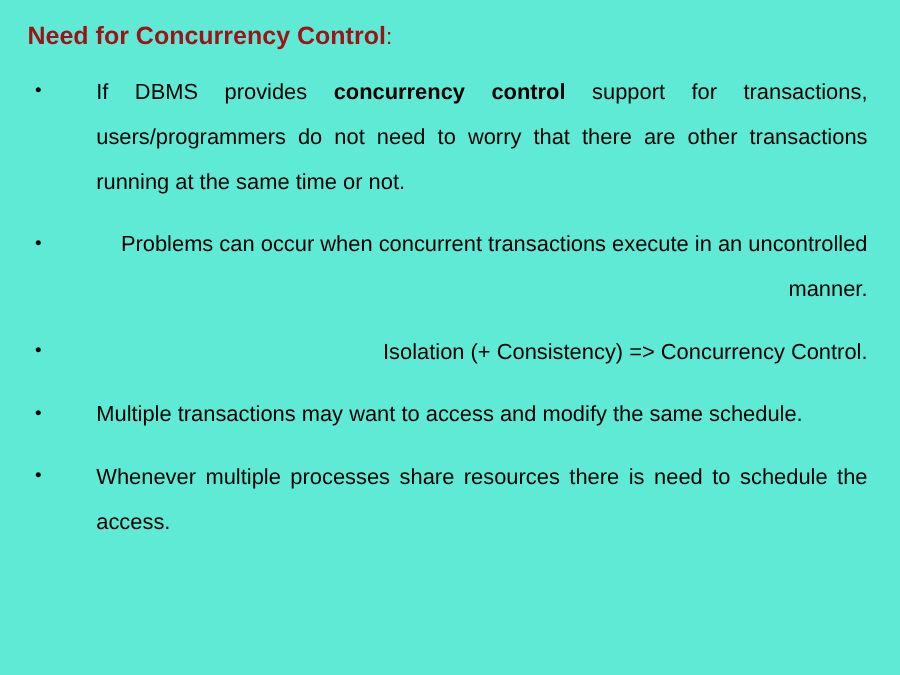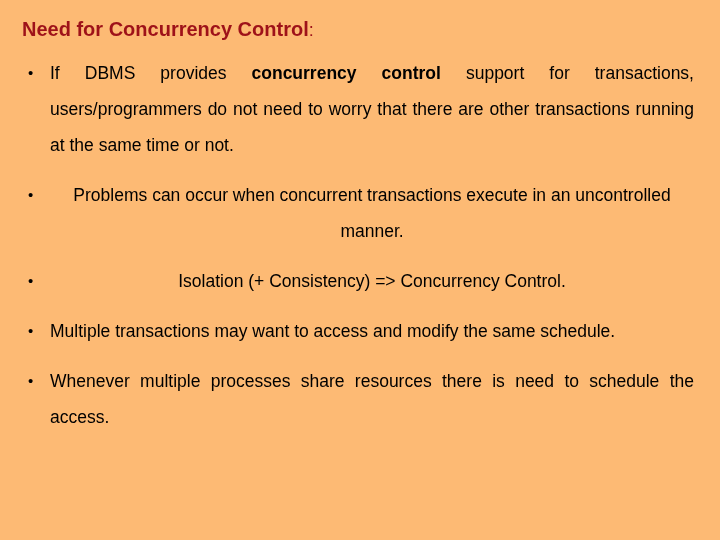--- a/index.html
+++ b/index.html
@@ -73,38 +73,39 @@
     color: #000000;
     text-align: left;
   }
 
   .bullet-text {
     display: block;
   }
   .bullet-text.justify {
     text-align: justify;
     text-align-last: left;
+    margin-left: 27px;
   }
   .bullet-text.left {
-    text-align: center;
+    text-align: right;
   }
   .bullet-text b {
     font-weight: bold;
   }
 
   
   .bullet.b1 { margin-bottom: 14px; }
   .bullet.b2 { margin-bottom: 14px; }
   .bullet.b3 { margin-bottom: 14px; }
   .bullet.b4 { margin-bottom: 14px; }
 </style>
 </head>
 <body>
 
-<div class="slide" style="background: #fdba74;">
+<div class="slide" style="background: #5eead4;">
 
   <div class="slide-title" style="color: rgb(158, 18, 25);">
     <span>Need for Concurrency Control</span><span class="title-colon">:</span>
   </div>
 
   <ul class="body-list" id="bullet-list">
       <li class="bullet b1">
         <span class="bullet-marker">•</span>
         <span class="bullet-text justify"><span>If DBMS provides </span><b>concurrency control</b><span> support for transactions, users/programmers do not need to worry that there are other transactions running at the same time or not.</span></span>
       </li>

